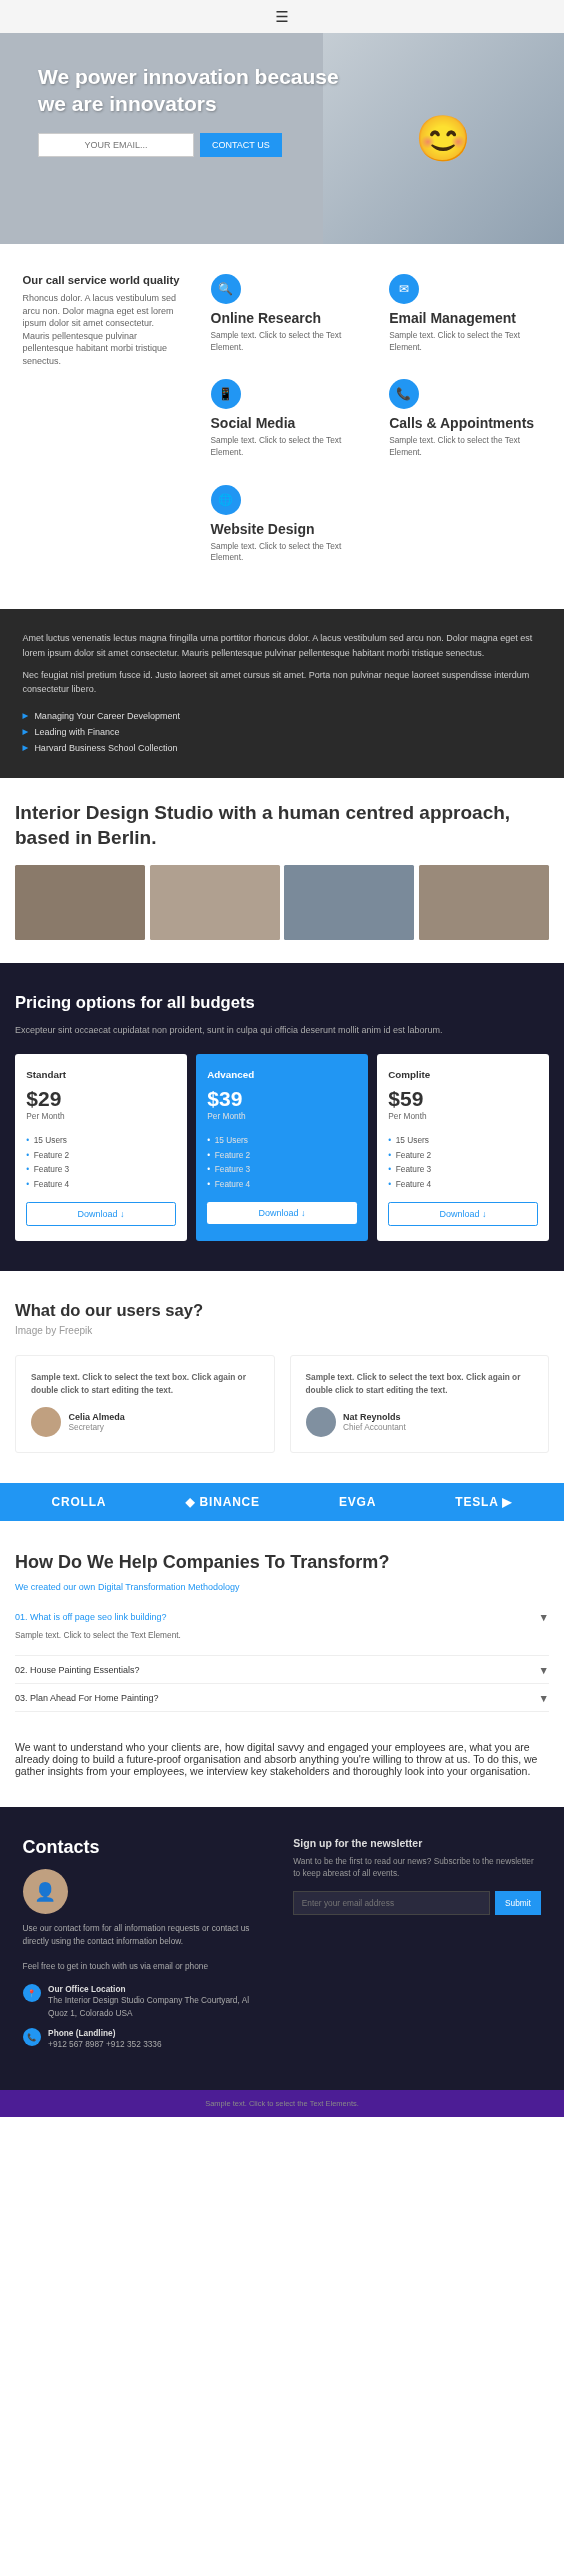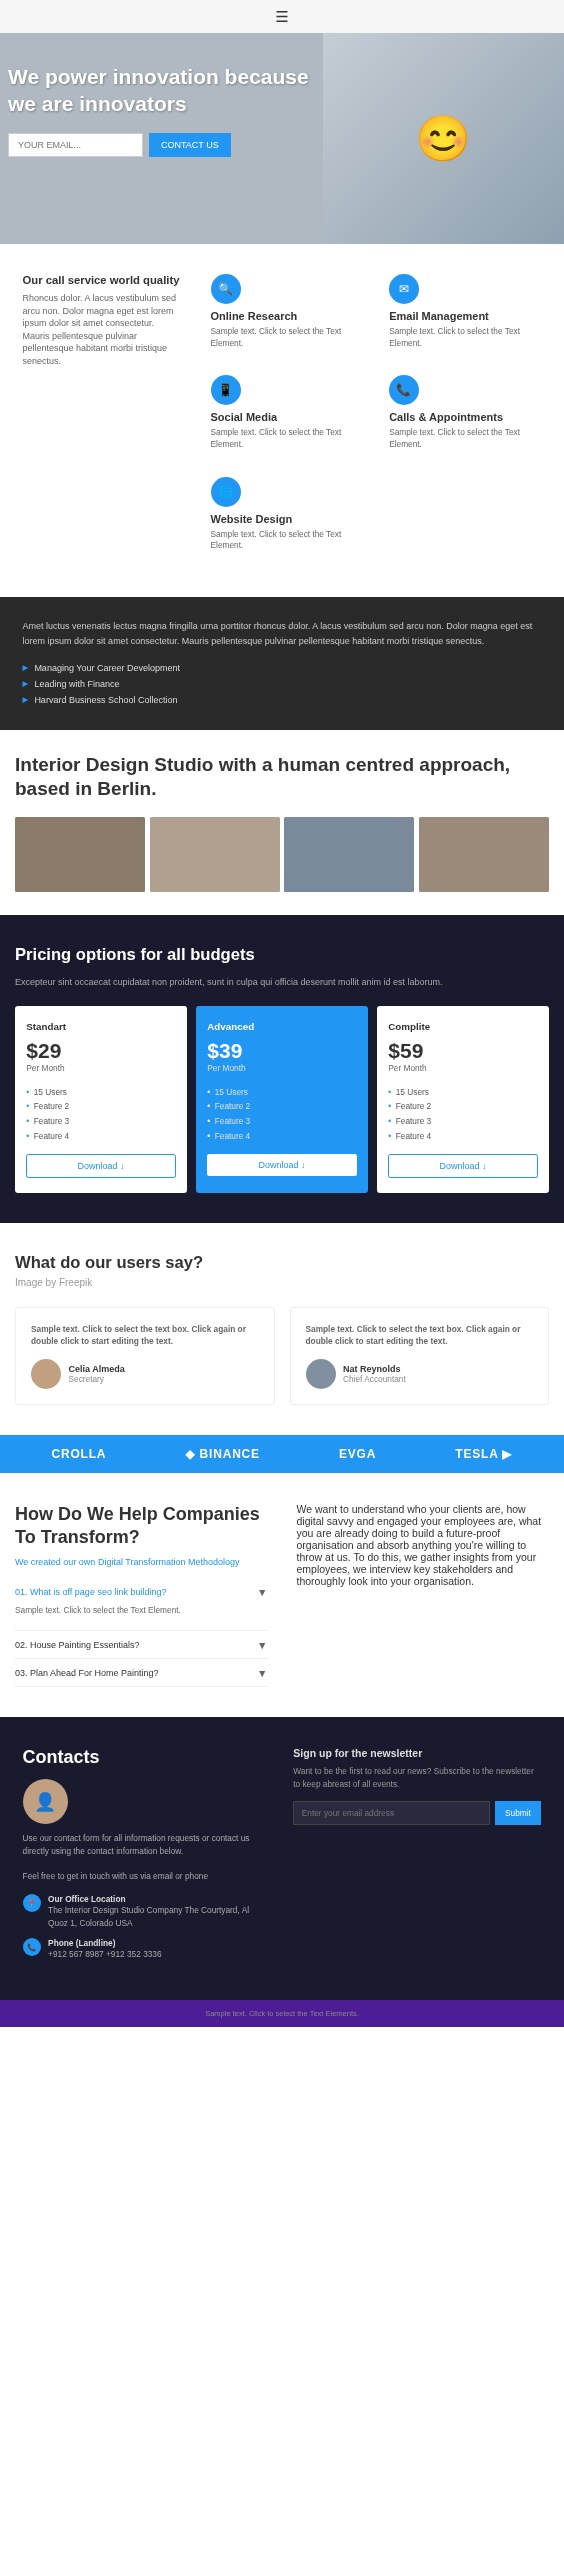--- a/index.html
+++ b/index.html
@@ -4,33 +4,33 @@
   <style>
     * { margin: 0; padding: 0; box-sizing: border-box; }
     body { font-family: Arial, sans-serif; font-size: 10.5px; color: #333; width: 564px; }
 
     
     .header { background: #f5f5f5; padding: 7.5px 15px; display: flex; justify-content: center; }
     .hamburger { font-size: 15px; cursor: pointer; }
 
     
     .hero { background: #b0b8c1; position: relative; min-height: 211px; overflow: hidden; display: flex; align-items: flex-end; }
-    .hero-content { position: absolute; top: 30px; left: 8px; z-index: 2; max-width: 316px; }
+    .hero-content { position: absolute; top: 30px; left: 38px; z-index: 2; max-width: 316px; }
     .hero-title { font-size: 21px; font-weight: bold; color: #fff; line-height: 1.3; text-shadow: 0.8px 0.8px 2.3px rgba(0,0,0,0.3); }
     .hero-form { display: flex; margin-top: 15px; gap: 6px; }
-    .hero-email { padding: 6px 9px; width: 135px; border: 0.8px solid #ccc; font-size: 9px; }
+    .hero-email { padding: 6px 9px; width: 156px; border: 0.8px solid #ccc; font-size: 9px; text-align: center; }
     .hero-btn { background: #2196F3; color: #fff; border: none; padding: 6px 12px; font-size: 9px; cursor: pointer; white-space: nowrap; }
     .hero-person { position: absolute; right: 0; bottom: 0; width: 241px; height: 211px; background: #8fa0b0; display: flex; align-items: flex-end; justify-content: center; overflow: hidden; }
     .hero-person-img { width: 100%; height: 100%; background: linear-gradient(135deg, #c5cdd4 0%, #8fa0b0 100%); display: flex; align-items: center; justify-content: center; font-size: 45px; }
 
     
     .services { padding: 22.6px 15px; background: #fff; }
     .service-item { padding: 7.5px; }
     .service-icon { width: 30px; height: 30px; background: #2196F3; border-radius: 50%; display: flex; align-items: center; justify-content: center; color: #fff; font-size: 12px; margin-bottom: 6px; }
-    .service-title { font-size: 11px; font-weight: bold; margin-bottom: 3.8px; }
+    .service-title { font-size: 14px; font-weight: bold; margin-bottom: 3.8px; }
     .service-text { font-size: 8.3px; color: #666; line-height: 1.4; }
     .service-item.first { grid-column: 1; grid-row: 1 / 3; }
     .service-item.first .service-title { font-size: 11.3px; margin-bottom: 6px; }
     .service-item.first .service-text { font-size: 9px; }
 
     
     .dark-section { background: #2a2a2a; color: #ccc; padding: 22.6px 22.6px; }
     .dark-section p { font-size: 9px; line-height: 1.6; margin-bottom: 7.5px; }
     .dark-list { list-style: none; margin-top: 11.3px; }
     .dark-list li { font-size: 9px; padding: 3px 0; display: flex; align-items: center; gap: 6px; color: #ddd; }
@@ -80,21 +80,21 @@
     .avatar.alt { background: #8090a0; }
     .author-name { font-size: 9px; font-weight: bold; }
     .author-title { font-size: 8.3px; color: #888; }
 
     
     .logos { background: #2196F3; padding: 12px; display: flex; justify-content: space-around; align-items: center; }
     .logo-item { color: #fff; font-size: 12px; font-weight: bold; letter-spacing: 0.8px; }
 
     
     .transform { padding: 30px 15px; background: #fff; }
-    .transform-grid { display: grid; grid-template-columns: 1fr 1fr; gap: 29px; }
+    .transform-grid { display: grid; grid-template-columns: 1fr; gap: 29px; }
     .transform h2 { font-size: 18px; font-weight: bold; margin-bottom: 7.5px; line-height: 1.3; }
     .transform-sub { font-size: 9px; color: #2196F3; margin-bottom: 11.3px; }
     .accordion-item { border-bottom: 0.8px solid #eee; padding: 7.5px 0; }
     .accordion-header { display: flex; justify-content: space-between; align-items: center; cursor: pointer; font-size: 9px; }
     .accordion-header.active { color: #2196F3; }
     .accordion-content { font-size: 8.3px; color: #666; padding: 6px 0; line-height: 1.5; }
     .accordion-arrow { font-size: 10.5px; color: #666; }
 
     
     .contacts { background: #1a1a2e; padding: 30px 22.6px; }
@@ -171,20 +171,21 @@
         <div class="service-icon">🌐</div>
         <div class="service-title">Website Design</div>
         <div class="service-text">Sample text. Click to select the Text Element.</div>
       </div>
     </div>
   </div>
 </div>
 
 <div class="dark-section">
   <p>Amet luctus venenatis lectus magna fringilla urna porttitor rhoncus dolor. A lacus vestibulum sed arcu non. Dolor magna eget est lorem ipsum dolor sit amet consectetur. Mauris pellentesque pulvinar pellentesque habitant morbi tristique senectus.</p>
+  <p>Nec feugiat nisl pretium fusce id. Justo laoreet sit amet cursus sit amet. Porta non pulvinar neque laoreet suspendisse interdum consectetur libero.</p>
   <ul class="dark-list">
     <li>Managing Your Career Development</li>
     <li>Leading with Finance</li>
     <li>Harvard Business School Collection</li>
   </ul>
 </div>
 
 <div class="studio">
   <h2>Interior Design Studio with a human centred approach, based in Berlin.</h2>
   <div class="studio-grid">

